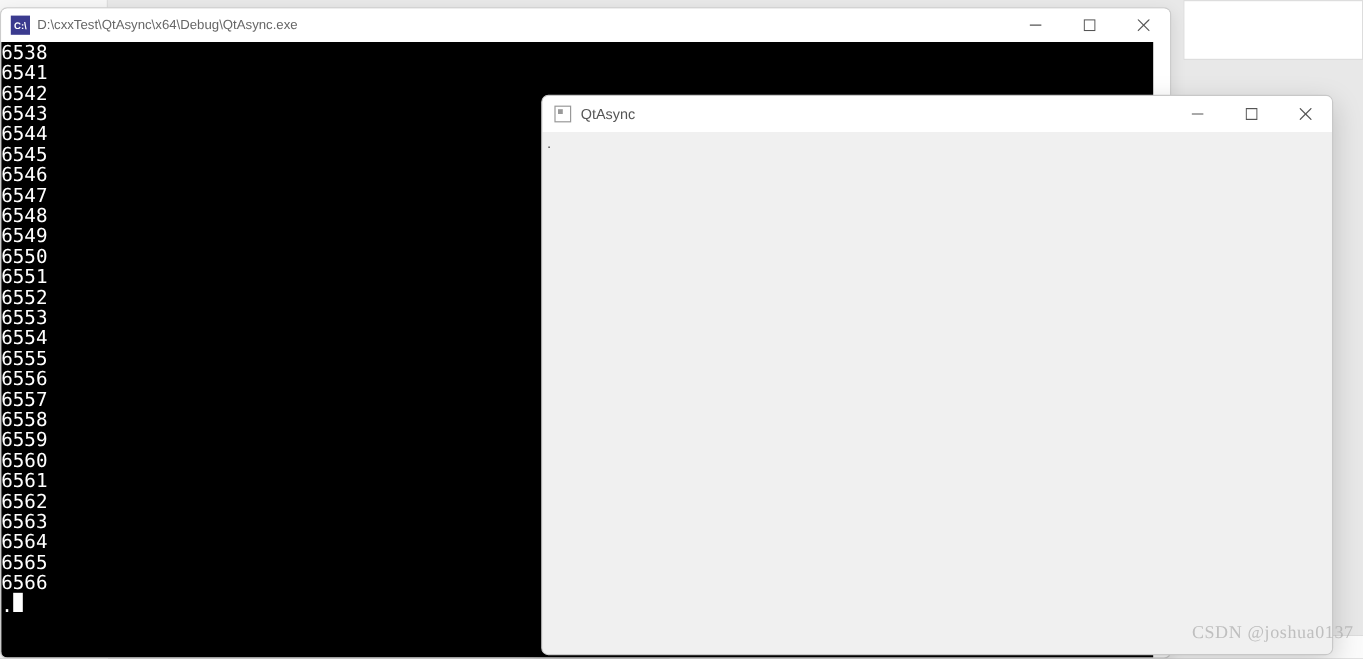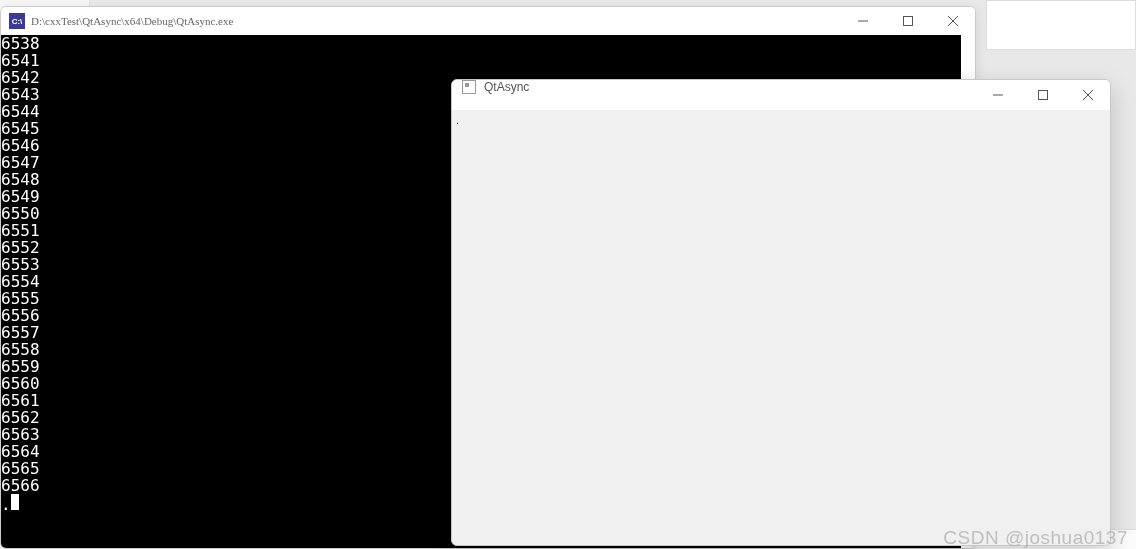--- a/index.html
+++ b/index.html
@@ -45,21 +45,21 @@
       display: flex;
       align-items: center;
       justify-content: center;
       color: #fff;
       font-size: 8px;
       font-weight: bold;
       margin-right: 6px;
     }
     .console-title {
       flex: 1;
-      font-family: Liberation Serif, serif;
+      font-family: Liberation Sans, sans-serif;
     }
     .win-controls {
       display: flex;
       height: 100%;
     }
     .win-btn {
       width: 45px;
       height: 100%;
       display: flex;
       align-items: center;
@@ -102,21 +102,21 @@
       background: #f0f0f0;
       border: 1px solid #c8c8c8;
       border-radius: 6px;
       box-shadow: 0 8px 24px rgba(0,0,0,0.18);
       overflow: hidden;
     }
     .qt-titlebar {
       height: 30px;
       background: #fff;
       display: flex;
-      align-items: flex-start;
+      align-items: center;
       padding: 0 0 0 10px;
       font-size: 12px;
       color: #555;
     }
     .qt-icon {
       width: 14px;
       height: 14px;
       border: 1px solid #999;
       margin-right: 8px;
       position: relative;
@@ -171,25 +171,25 @@
       left: 0;
       top: 0;
       width: 90px;
       height: 549px;
       background: #f6f6f6;
       border-right: 1px solid #ddd;
     }
     
     .watermark {
       position: absolute;
-      bottom: 0;
+      bottom: 12px;
       right: 8px;
       color: rgba(170,170,170,0.7);
-      font-size: 19px;
-      font-family: Liberation Sans, sans-serif;
+      font-size: 15px;
+      font-family: Liberation Serif, serif;
       letter-spacing: 0.5px;
     }
   </style>
 </head>
 <body>
 
 <div class="bg-ide"></div>
 <div class="bg-strip"></div>
 <div class="bg-code">std::cout &lt;&lt; futureObj.get() &lt;&lt; std::endl;</div>
 

